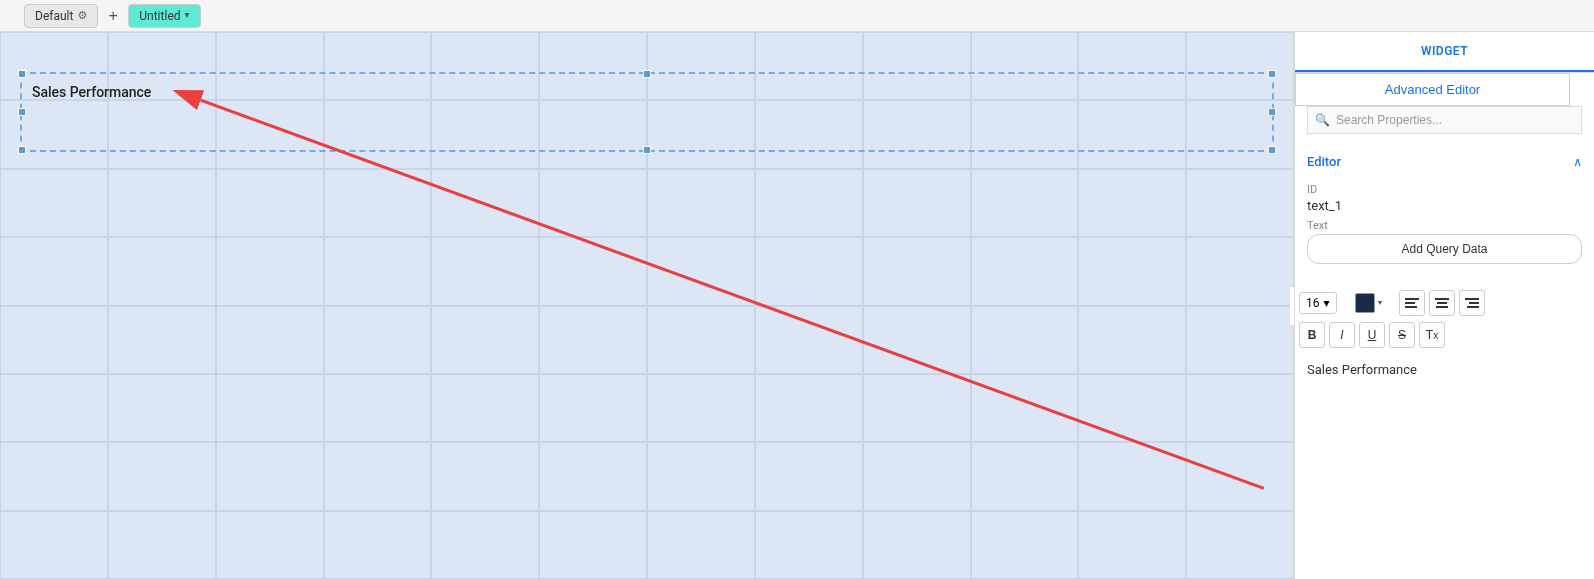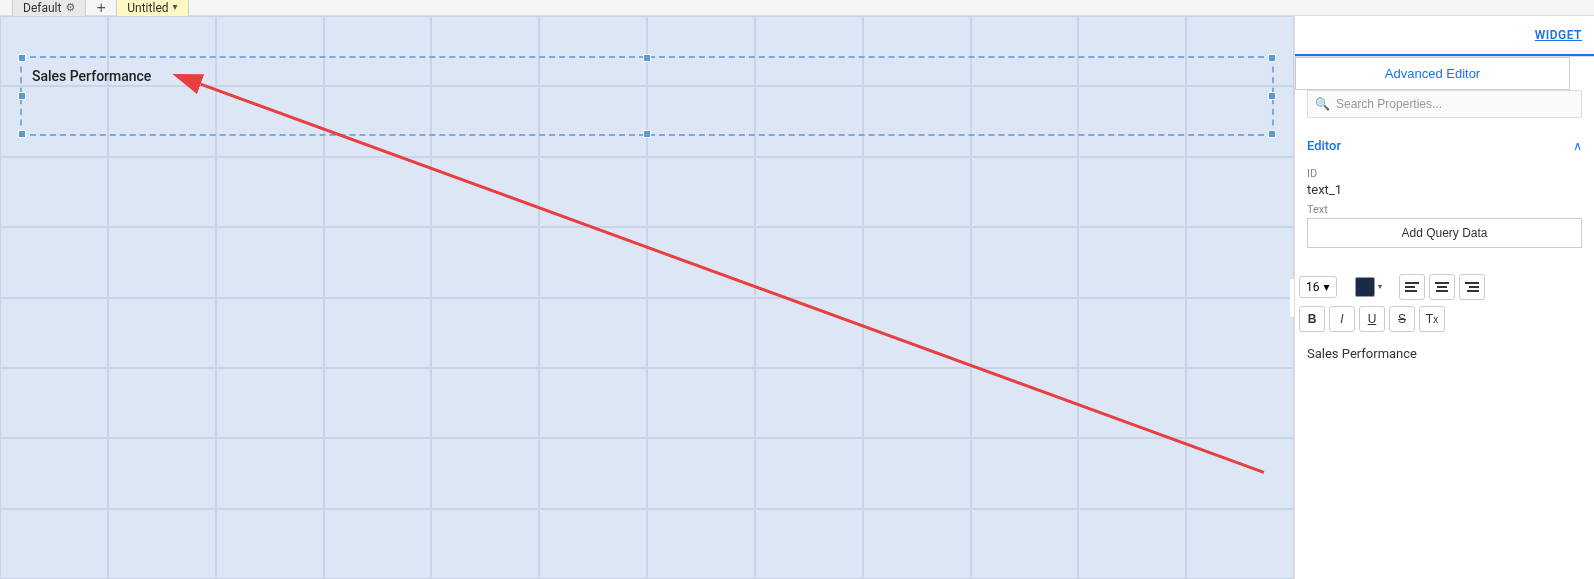--- a/index.html
+++ b/index.html
@@ -12,22 +12,22 @@
       height: 579px;
       overflow: hidden;
     }
 
     
     .tab-bar {
       display: flex;
       align-items: center;
       background: #f5f5f5;
       border-bottom: 1px solid #ddd;
-      height: 16px;
-      padding: 0 12px;
+      height: 32px;
+      padding: 0 24px;
       gap: 4px;
       flex-shrink: 0;
     }
     .tab-default {
       display: flex;
       align-items: center;
       gap: 4px;
       padding: 4px 10px;
       background: #e8e8e8;
       border: 1px solid #ccc;
@@ -50,21 +50,21 @@
       border: none;
       cursor: pointer;
       font-size: 16px;
       color: #555;
     }
     .tab-untitled {
       display: flex;
       align-items: flex-start;
       gap: 4px;
       padding: 4px 10px;
-      background: #fef9c3;
+      background: #5eead4;
       border: 1px solid #ccc;
       border-radius: 4px;
       font-size: 12px;
       color: #333;
       cursor: pointer;
     }
     .tab-untitled .chevron-icon {
       font-size: 10px;
       color: #555;
     }
@@ -154,30 +154,29 @@
     }
 
     
     .panel-tabs {
       display: flex;
       border-bottom: 1px solid #ddd;
       flex-shrink: 0;
     }
     .panel-tab {
       flex: 1;
-      text-align: right;
+      text-align: center;
       padding: 12px;
       font-size: 12px;
       font-weight: 600;
       color: #1a73e8;
       border-bottom: 2px solid #1a73e8;
       cursor: pointer;
       letter-spacing: 0.5px;
       text-transform: uppercase;
-      text-decoration: underline;
     }
 
     
     .advanced-editor-btn {
       padding: 8px 12px;
       border: 1px solid #ccc;
       border-radius: 0;
       background: #fff;
       color: #1a73e8;
       font-size: 13px;
@@ -247,21 +246,21 @@
       color: #888;
       line-height: 1.4;
       margin-bottom: 8px;
     }
 
     
     .add-query-btn {
       width: 100%;
       padding: 7px 12px;
       border: 1px solid #ccc;
-      border-radius: 0;
+      border-radius: 12px;
       background: #fff;
       color: #333;
       font-size: 12px;
       cursor: pointer;
       text-align: center;
       margin-bottom: 12px;
     }
 
     
     .format-toolbar {

